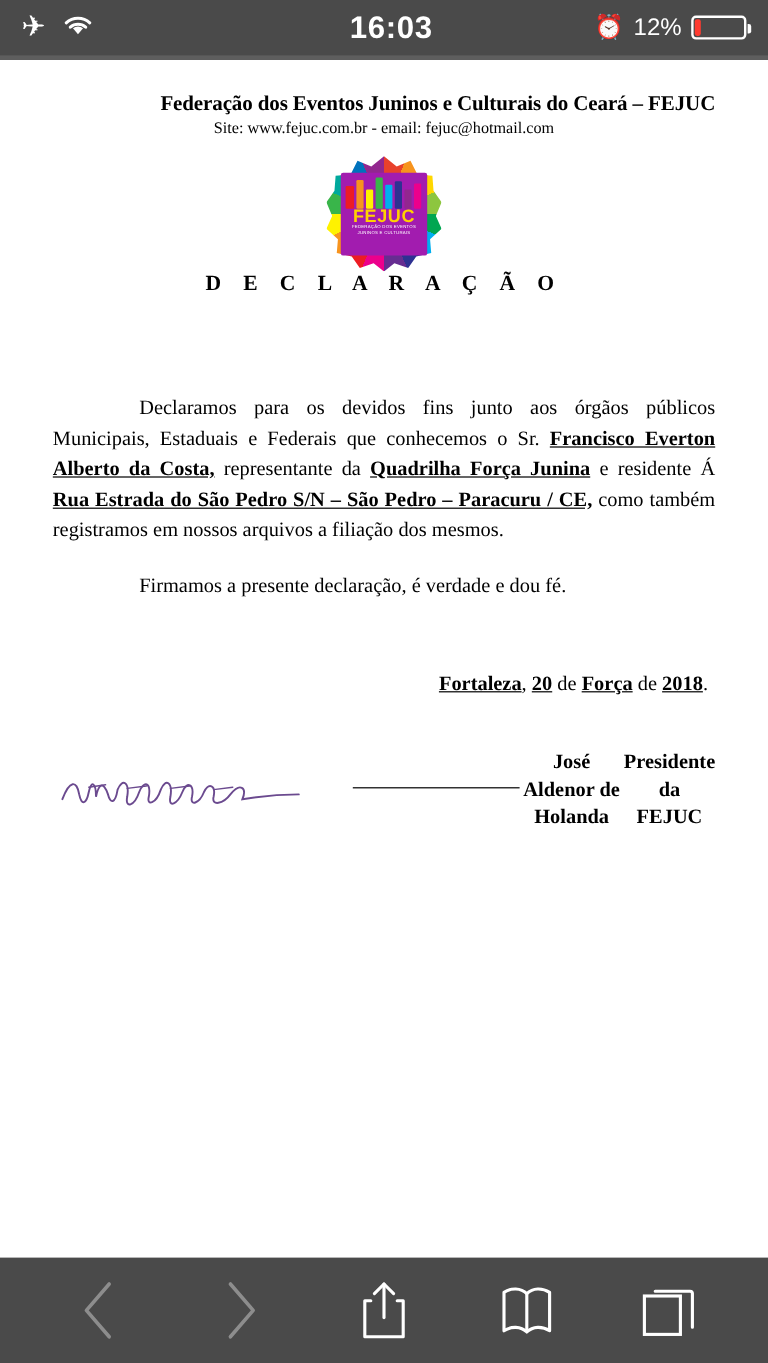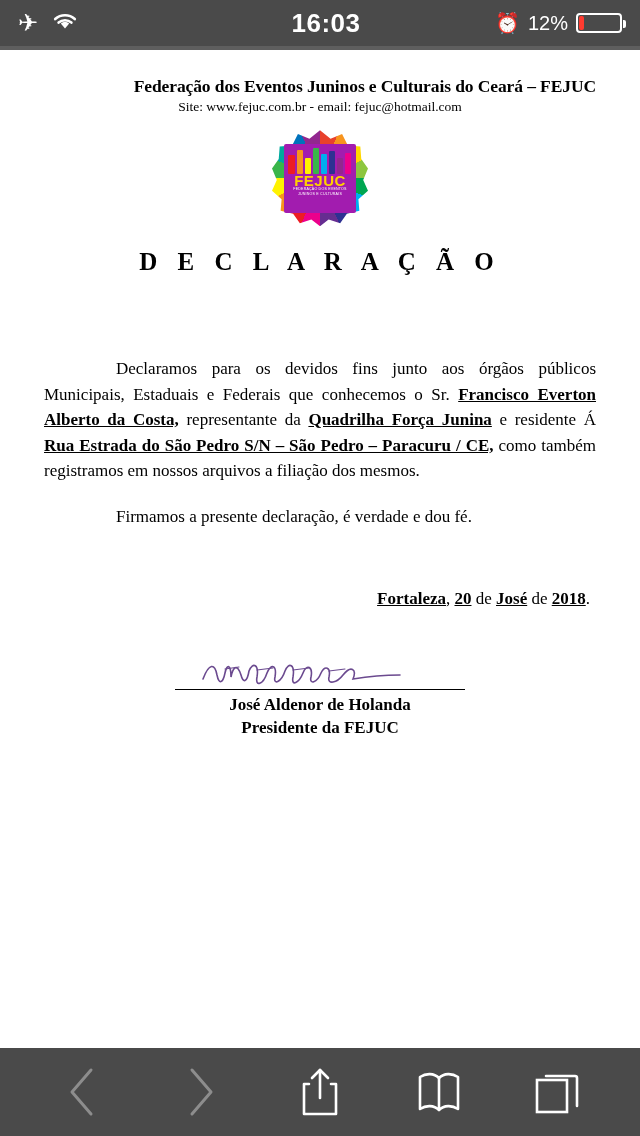--- a/index.html
+++ b/index.html
@@ -206,23 +206,22 @@
     color: #ffffff;
     font-family: "Liberation Sans", sans-serif;
     font-size: 3.6px;
     line-height: 1.45;
     letter-spacing: 0.2px;
   }
 
   .decl-title {
     text-align: center;
     font-weight: bold;
-    font-size: 25px;
+    font-size: 18px;
     letter-spacing: 7px;
-    margin-top: 22px;
   }
 
   .body-text {
     margin-top: 80px;
     font-size: 17px;
     line-height: 1.5;
     text-align: justify;
     text-justify: inter-word;
     text-indent: 72px;
   }
@@ -238,21 +237,21 @@
   .place-date {
     margin-top: 62px;
     text-align: right;
     font-size: 17px;
     padding-right: 6px;
   }
 
   .sign-block {
     margin-top: 44px;
     display: flex;
-    flex-direction: column;
+    flex-direction: row;
     align-items: center;
   }
   .signature {
     width: 250px; height: 40px;
     margin-bottom: -4px;
   }
   .sign-rule {
     width: 290px;
     border-top: 1px solid #000;
     margin-bottom: 4px;
@@ -339,21 +338,21 @@
       </div>
 
       <div class="decl-title">D E C L A R A Ç Ã O</div>
 
       <div class="body-text">
         <span>Declaramos para os devidos fins junto aos órgãos públicos Municipais, Estaduais e Federais que conhecemos o Sr. </span><b class="u">Francisco Everton Alberto da Costa,</b><span> representante da </span><b class="u">Quadrilha Força Junina</b><span> e residente Á </span><b class="u">Rua Estrada do São Pedro S/N – São Pedro – Paracuru / CE,</b><span> como também registramos em nossos arquivos a filiação dos mesmos.</span>
       </div>
 
       <div class="firmamos">Firmamos a presente declaração, é verdade e dou fé.</div>
 
-      <div class="place-date"><b class="u">Fortaleza</b><span>, </span><b class="u">20</b><span> de </span><b class="u">José</b><span> de </span><b class="u">2018</b><span>.</span></div>
+      <div class="place-date"><b class="u">Fortaleza</b><span>, </span><b class="u">20</b><span> de </span><b class="u">Força</b><span> de </span><b class="u">2018</b><span>.</span></div>
 
       <div class="sign-block">
         <div class="signature">
           <svg width="250" height="40" viewBox="0 0 250 40" fill="none" aria-hidden="true">
             <path d="M8 26 C14 10, 20 10, 22 22 C24 32, 28 30, 30 20 C32 10, 36 12, 36 24
                      C38 14, 42 10, 46 22 C48 30, 52 30, 54 18
                      C58 8, 64 12, 62 24 C60 34, 68 32, 72 20
                      C76 10, 82 12, 80 24 C78 32, 86 30, 90 18
                      C94 8, 100 12, 98 24 C96 34, 104 30, 108 20
                      C112 10, 118 14, 116 24 C114 32, 122 30, 126 20

